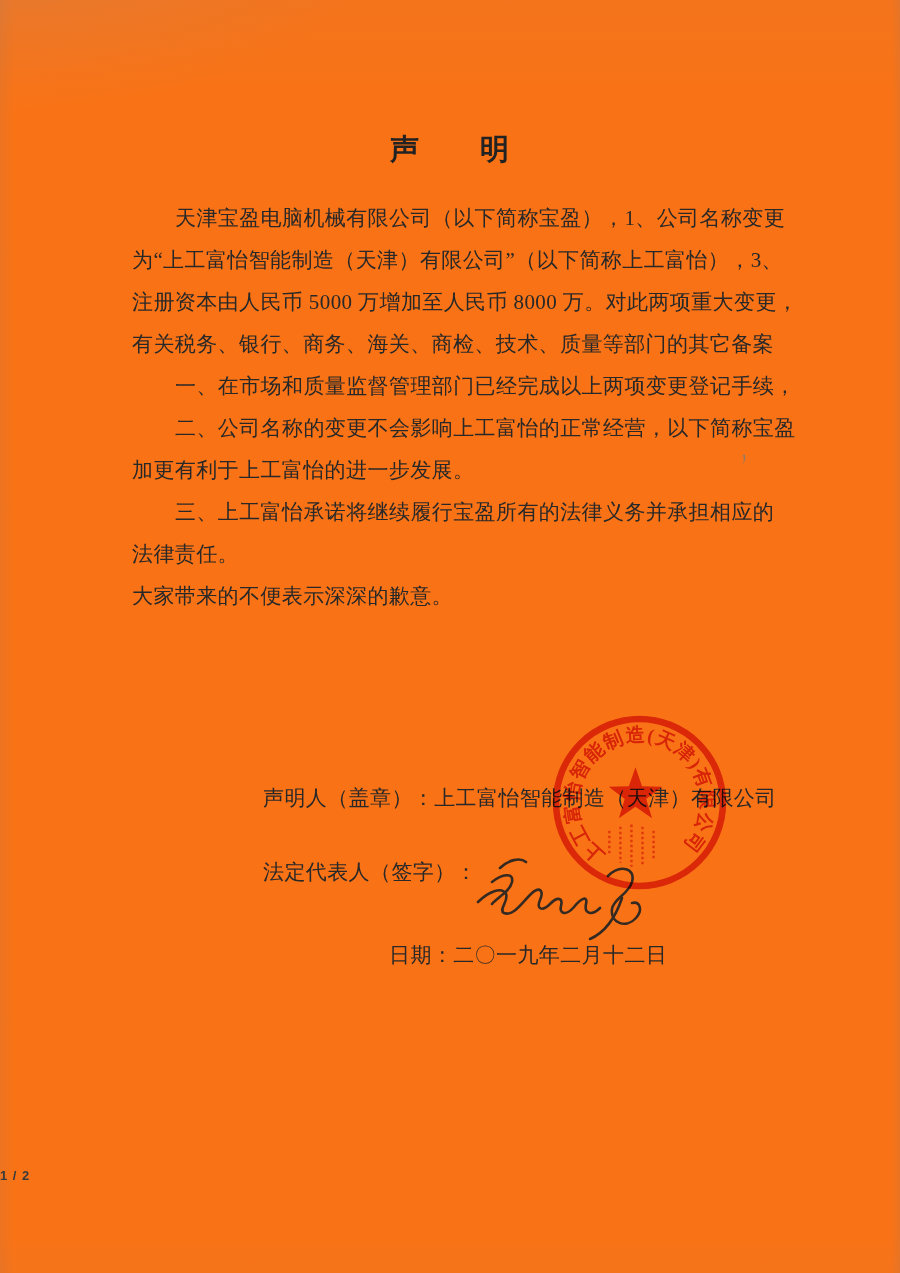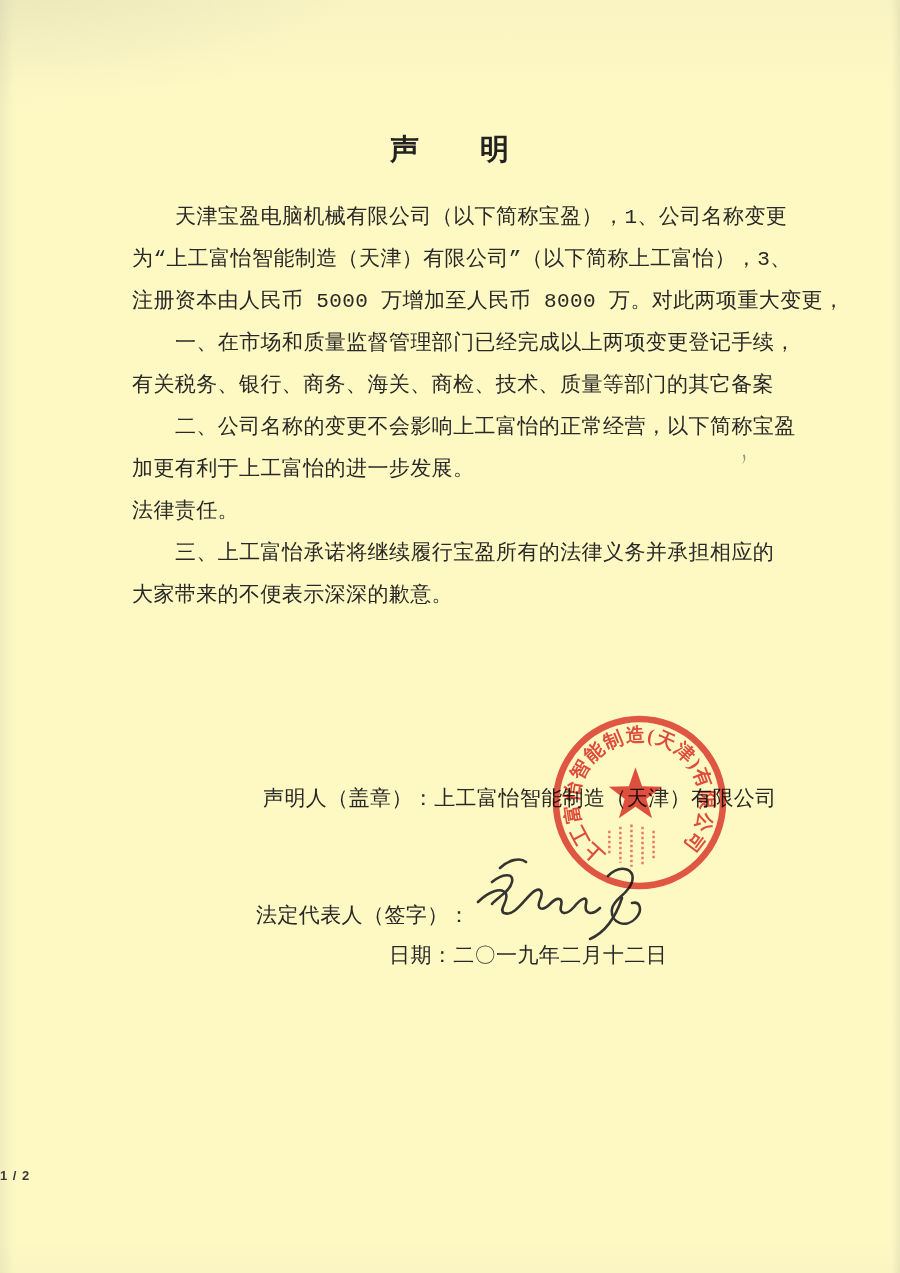--- a/index.html
+++ b/index.html
@@ -1,20 +1,20 @@
 <!DOCTYPE html>
 <html><head>
 <meta charset="utf-8">
 <style>
   html, body { margin: 0; padding: 0; background: #ffffff; }
   .page {
     position: relative;
     width: 900px;
     height: 1273px;
-    background: #fef9c3;
+    background: #f97316;
     overflow: hidden;
     font-family: "Liberation Serif", "DejaVu Serif", serif;
     color: #262626;
   }
   .scan-shading {
     position: absolute; inset: 0; pointer-events: none;
     background:
       radial-gradient(600px 260px at 0% -4%, rgba(150,150,158,0.16), rgba(150,150,158,0) 62%),
       linear-gradient(90deg, rgba(120,120,128,0.10), rgba(120,120,128,0) 14px),
       linear-gradient(270deg, rgba(120,120,128,0.12), rgba(120,120,128,0) 9px),
@@ -30,31 +30,31 @@
     color: #222;
     letter-spacing: 1px;
     white-space: pre;
   }
   .doc-body {
     position: absolute;
     left: 132px; top: 197px; width: 640px;
     font-size: 21px;
     color: #282828;
   }
-  .doc-line { height: 42px; line-height: 42px; white-space: nowrap; letter-spacing: 0.4px; font-family: Liberation Mono, monospace; }
+  .doc-line { height: 42px; line-height: 42px; white-space: nowrap; letter-spacing: 0.4px; }
   .doc-line.indent { padding-left: 43px; }
   .closing-line {
     position: absolute;
     font-size: 21px;
     letter-spacing: 0.4px;
     white-space: nowrap;
     color: #282828;
   }
   .signer-line { left: 263px; top: 784px; }
-  .rep-line   { left: 256px; top: 858px; margin-top: 43px; }
+  .rep-line   { left: 263px; top: 858px; }
   .date-line  { left: 389px; top: 941px; }
   .page-number {
     position: absolute;
     left: 0; width: 100%;
     top: 1168px;
     font-family: "Liberation Sans", "DejaVu Sans", sans-serif;
     font-size: 13px;
     font-weight: 700;
     color: #3a3a3a;
     letter-spacing: 1px;
@@ -87,26 +87,26 @@
 <div class="page">
 
   <div class="scan-shading"></div>
 
   <div class="doc-title">声　　明</div>
 
   <div class="doc-body">
     <div class="doc-line indent">天津宝盈电脑机械有限公司（以下简称宝盈），1、公司名称变更</div>
     <div class="doc-line">为“上工富怡智能制造（天津）有限公司”（以下简称上工富怡），3、</div>
     <div class="doc-line">注册资本由人民币 5000 万增加至人民币 8000 万。对此两项重大变更，</div>
+    <div class="doc-line">有关税务、银行、商务、海关、商检、技术、质量等部门的其它备案</div>
     <div class="doc-line indent">一、在市场和质量监督管理部门已经完成以上两项变更登记手续，</div>
-    <div class="doc-line">有关税务、银行、商务、海关、商检、技术、质量等部门的其它备案</div>
     <div class="doc-line indent">二、公司名称的变更不会影响上工富怡的正常经营，以下简称宝盈</div>
     <div class="doc-line">加更有利于上工富怡的进一步发展。</div>
+    <div class="doc-line indent">三、上工富怡承诺将继续履行宝盈所有的法律义务并承担相应的</div>
     <div class="doc-line">法律责任。</div>
-    <div class="doc-line indent">三、上工富怡承诺将继续履行宝盈所有的法律义务并承担相应的</div>
     <div class="doc-line">大家带来的不便表示深深的歉意。</div>
   </div>
 
   <div class="closing-line signer-line">声明人（盖章）：上工富怡智能制造（天津）有限公司</div>
   <div class="closing-line rep-line">法定代表人（签字）：</div>
   <div class="closing-line date-line">日期：二〇一九年二月十二日</div>
 
   <svg class="signature" viewBox="0 0 210 100" xmlns="http://www.w3.org/2000/svg">
     <g fill="none" stroke="#242424" stroke-width="2.6" stroke-linecap="round" stroke-linejoin="round" opacity="0.92">
       <path d="M38,22 C46,14 58,11 64,16"></path>

